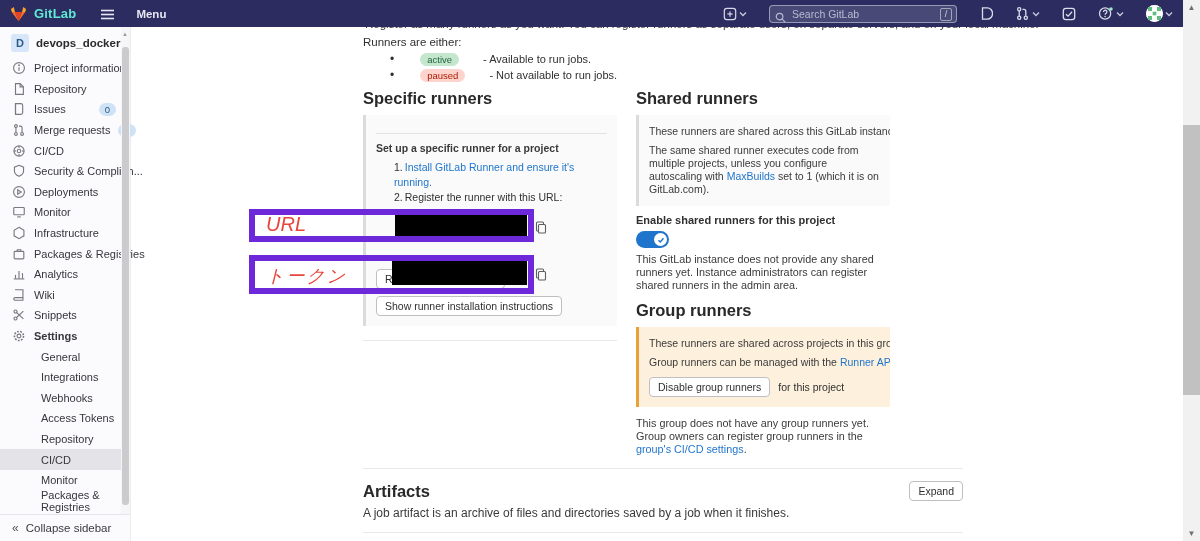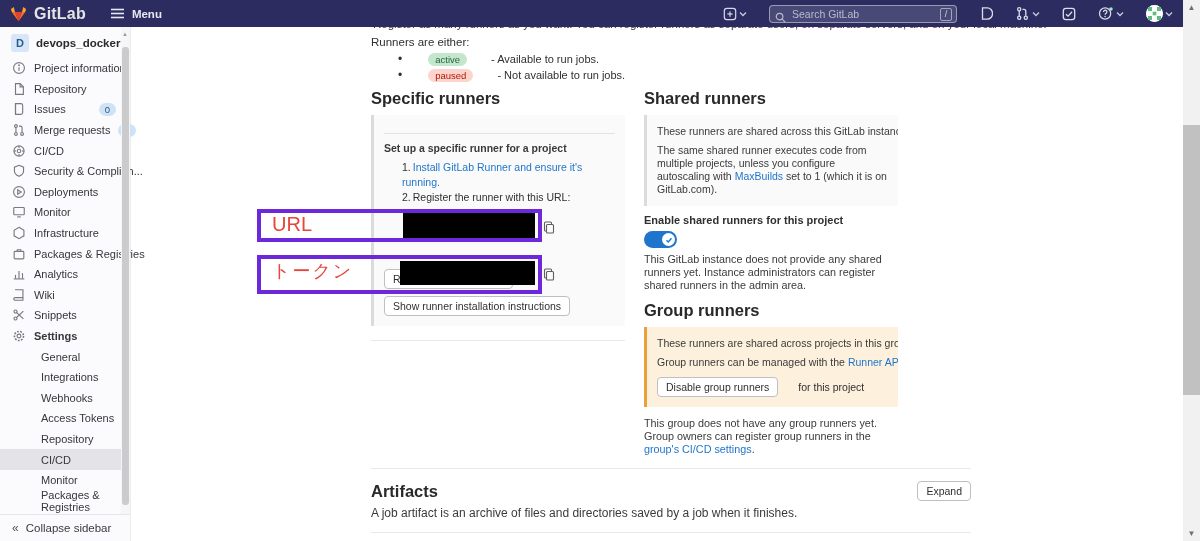--- a/index.html
+++ b/index.html
@@ -2,22 +2,22 @@
 <html><head>
 <meta charset="utf-8">
 <style>
   * { margin:0; padding:0; box-sizing:border-box; }
   html,body { width:1200px; height:541px; overflow:hidden; }
   body { font-family:"Liberation Sans","DejaVu Sans",sans-serif; color:#303030; background:#fff; position:relative; }
 
   
   .navbar { position:absolute; top:0; left:0; width:1183px; height:27px; background:#2c2c61; display:flex; align-items:center; padding:0 10px; z-index:30; }
   .nav-left { display:flex; align-items:center; gap:7px; }
-  .brand-text { color:#e5e5e5; font-size:16px; font-weight:bold; letter-spacing:.2px; }
-  .menu-btn { display:flex; align-items:flex-start; gap:8px; margin-left:18px; color:#e7e7f2; font-size:11.5px; font-weight:bold; cursor:pointer; }
+  .brand-text { color:#5eead4; font-size:13px; font-weight:bold; letter-spacing:.2px; }
+  .menu-btn { display:flex; align-items:flex-end; gap:22px; margin-left:18px; color:#e7e7f2; font-size:11.5px; font-weight:bold; cursor:pointer; }
   .nav-right { margin-left:auto; display:flex; align-items:center; gap:22px; }
   .nav-ic { display:flex; align-items:center; gap:2px; cursor:pointer; }
   .nav-ic svg { display:block; }
   .searchbox { position:relative; width:188px; height:18px; background:rgba(255,255,255,.14); border:1px solid rgba(255,255,255,.45); border-radius:4px; display:flex; align-items:center; }
   .searchbox input { position:absolute; left:22px; right:20px; top:0; height:16px; background:transparent; border:none; outline:none; color:#e8e8f2; font-size:10.5px; font-family:inherit; }
   .searchbox input::placeholder { color:#b9bad2; }
   .search-mag { position:absolute; left:5px; top:3px; }
   .slash-key { position:absolute; right:4px; top:2px; width:12px; height:13px; border:1px solid rgba(255,255,255,.5); border-radius:2px; color:#cfd0e2; font-size:9px; display:flex; align-items:center; justify-content:center; }
   .avatar { width:17px; height:17px; border-radius:50%; background:#fff; overflow:hidden; }
 
@@ -40,21 +40,21 @@
   .sb-item .sb-ico { width:14px; height:14px; color:#79797f; flex:0 0 14px; display:flex; align-items:center; }
   .sb-label { font-size:11px; color:#36363b; white-space:nowrap; }
   .sb-label.bold { font-weight:bold; }
   .sb-badge { margin-left:auto; margin-right:14px; background:#cfe3f6; color:#33567a; font-size:9.5px; border-radius:8px; padding:0 6px; height:13px; line-height:13px; }
   .sb-sub { display:flex; align-items:center; height:20.6px; padding-left:41px; font-size:11px; color:#36363b; cursor:pointer; }
   .sb-sub.active { background:#e4e4e8; width:122px; }
   .sb-collapse { position:absolute; bottom:0; left:0; width:130px; height:27px; border-top:1px solid #e6e6ea; display:flex; align-items:center; gap:7px; padding-left:12px; font-size:11.5px; color:#3a3a3f; background:#fbfafd; cursor:pointer; }
   .sb-collapse::before { content:"«"; color:#555; font-size:12px; }
 
   
-  .main { position:absolute; top:27px; left:141px; width:1052px; height:514px; background:#fff; overflow:hidden; }
+  .main { position:absolute; top:27px; left:133px; width:1052px; height:514px; background:#fff; overflow:hidden; }
   .intro-clip { position:absolute; top:-9px; left:232px; white-space:nowrap; font-size:11.5px; color:#3a3a3a; z-index:1; }
   .container { position:relative; width:600px; margin-left:230px; }
   .runners-either { margin-top:9px; font-size:11.5px; }
   .bullets { margin-top:4px; list-style:none; }
   .bullets li { display:flex; align-items:center; gap:24px; height:14px; margin-top:2px; padding-left:27px; font-size:11px; }
   .bullets li::before { content:"•"; font-size:12px; margin-right:2px; }
   .badge { border-radius:8px; font-size:9.5px; padding:1px 7px; }
   .badge.active { background:#c3e6cd; color:#24663b; }
   .badge.paused { background:#fdd4cd; color:#ae1800; }
 
@@ -78,36 +78,36 @@
   .btn-reset { margin-top:4px; }
   .btn-show { margin-top:7px; }
   .col-hr { border:none; border-top:1px solid #e8e8e8; margin-top:14px; }
 
   .enable-label { margin-top:8px; font-size:11px; font-weight:bold; }
   .toggle { margin-top:5px; width:33px; height:17px; border-radius:9px; background:#1f75cb; position:relative; cursor:pointer; }
   .toggle .knob { position:absolute; right:2px; top:2px; width:13px; height:13px; border-radius:50%; background:#fff; display:flex; align-items:center; justify-content:center; }
   .note { margin-top:5px; font-size:10.8px; line-height:13px; color:#3a3a3a; }
   .grp-h2 { margin-top:8px; }
   .disable-row { display:flex; align-items:center; gap:8px; margin-top:8px; }
-  .disable-row .suffix { font-size:10.5px;margin-left:12px; }
+  .disable-row .suffix { font-size:10.5px; }
   .grp-note { margin-top:10px; }
 
   .section-divider { border:none; border-top:1px solid #e8e8e8; margin-top:12px; }
   .exp-row { display:flex; align-items:flex-start; margin-top:12px; }
   .exp-row h2 { flex:1; }
   .exp-desc { margin-top:4px; font-size:12px; color:#3a3a3a; }
 
   
   .blackbox { position:absolute; background:#000; z-index:5; }
   .bb-url { left:262px; top:186px; width:132px; height:28px; }
   .bb-token { left:259px; top:234px; width:135px; height:24px; }
   .copy-ic { position:absolute; z-index:6; cursor:pointer; }
   .copy-url { left:402px; top:193px; }
   .copy-token { left:402px; top:240px; }
-  .redbox { position:absolute; border:4px solid #6d28d9; z-index:25; display:flex; align-items:flex-start; }
+  .redbox { position:absolute; border:6px solid #6d28d9; z-index:25; display:flex; align-items:flex-end;font-style:italic; }
   .rb-url { left:116px; top:182px; width:285px; height:33px; }
   .rb-token { left:116px; top:228px; width:285px; height:39px; }
   .rb-label { color:#e8453c; padding-left:11px; font-size:20px; }
   .rb-label.jp { font-size:18px; letter-spacing:2px; }
 </style>
 </head>
 <body>
 
 <div class="navbar">
   <div class="nav-left">

